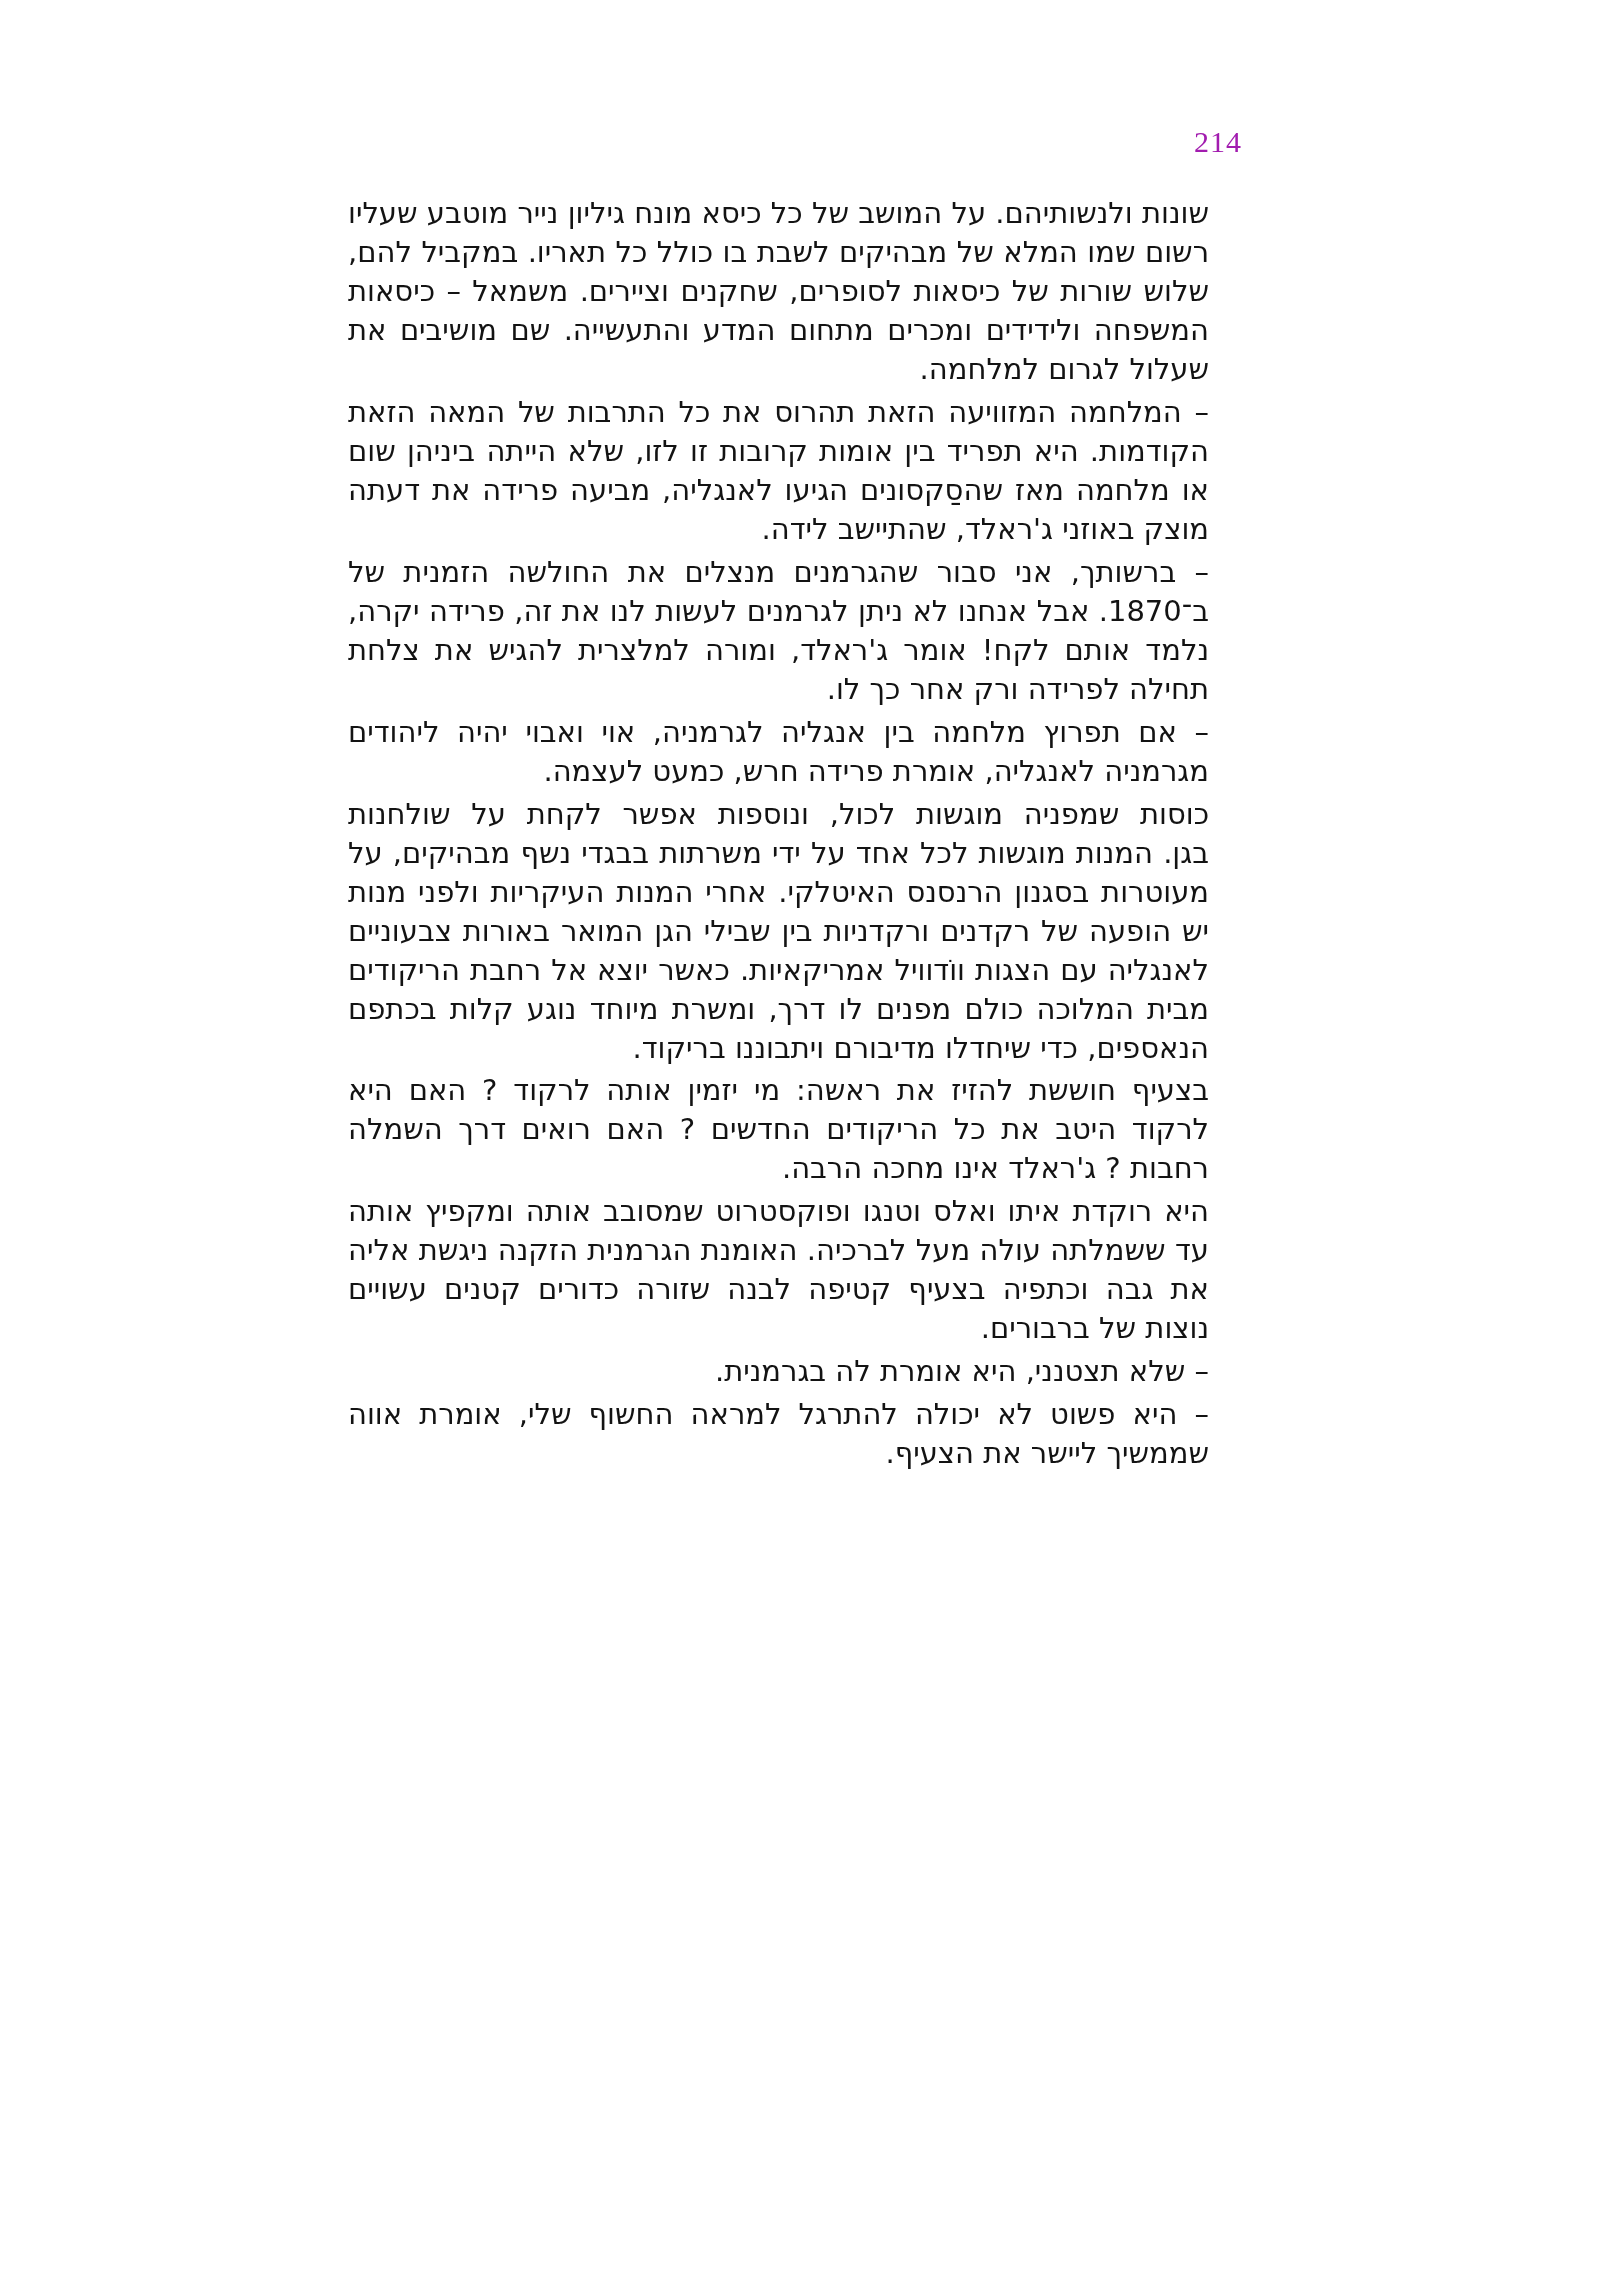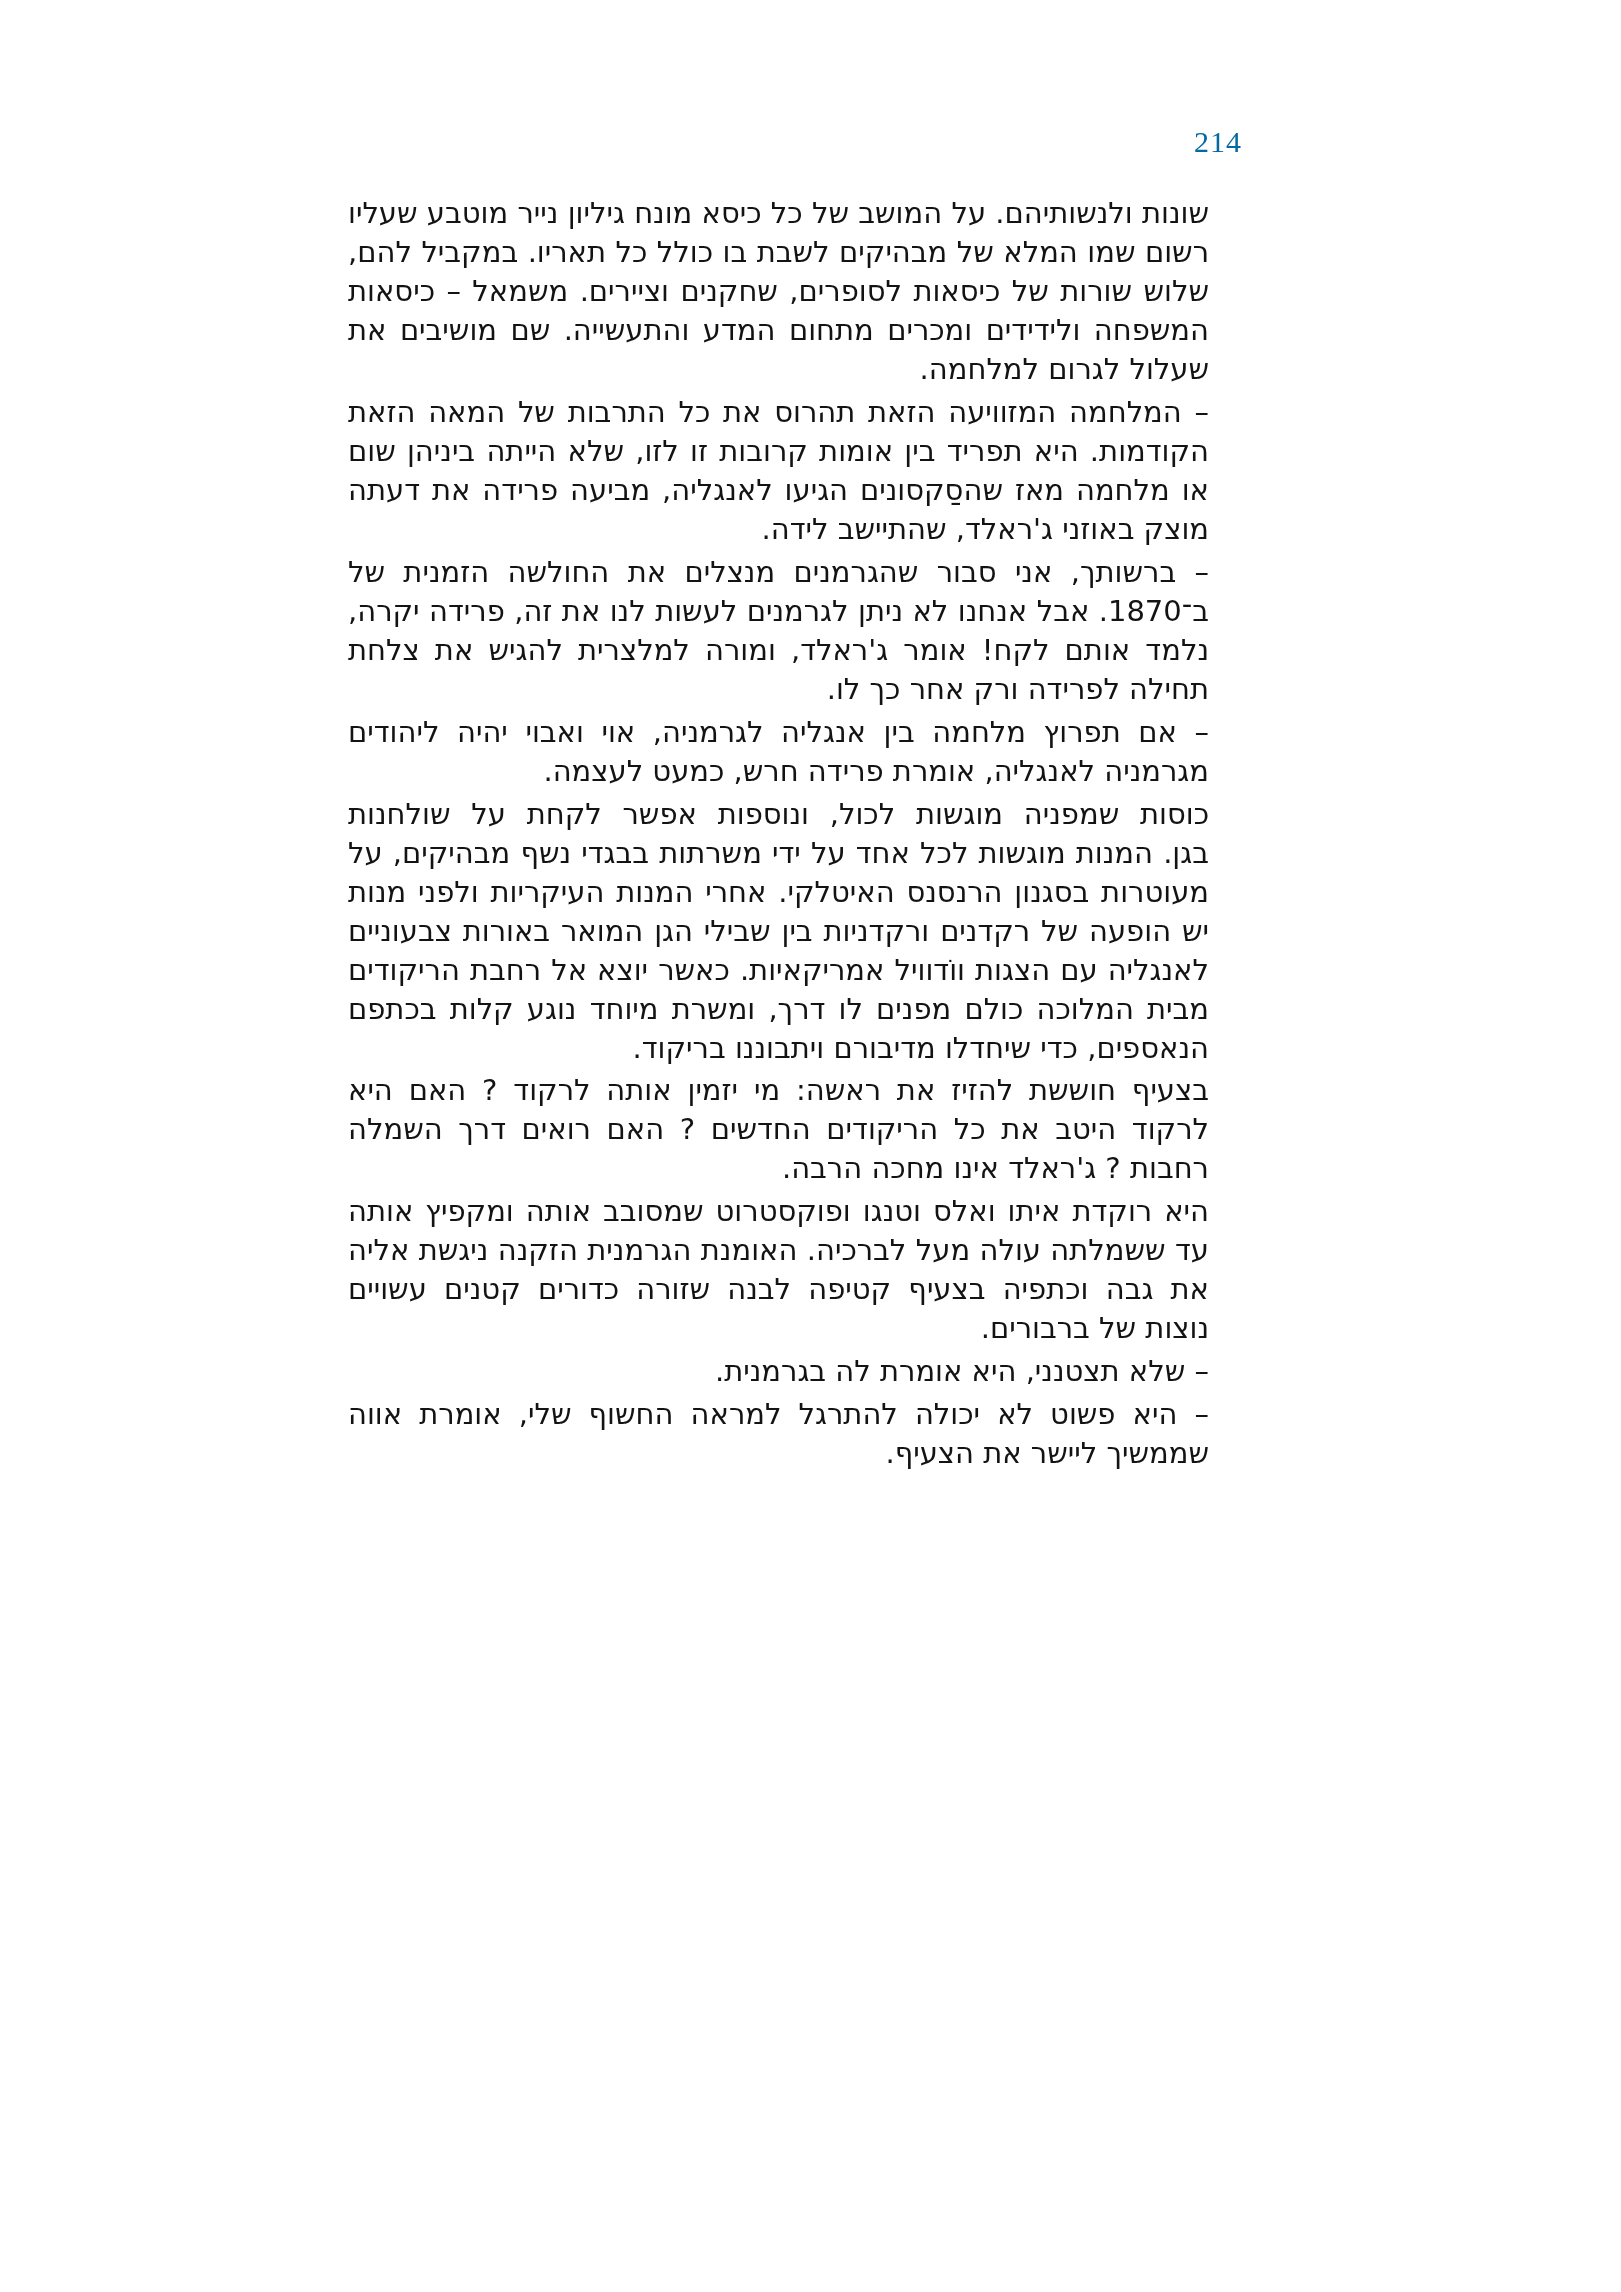--- a/index.html
+++ b/index.html
@@ -19,21 +19,21 @@
     inset: 0;
     background: #ffffff;
   }
   .page-number {
     position: absolute;
     top: 125px;
     left: 1194px;
     font-family: "Liberation Serif", "DejaVu Serif", serif;
     font-size: 30px;
     letter-spacing: 1px;
-    color: #0369a1;
+    color: #a21caf;
   }
   .text-block {
     position: absolute;
     top: 194px;
     left: 348px;
     width: 861px;
     direction: rtl;
     unicode-bidi: embed;
   }
   .paragraph {

